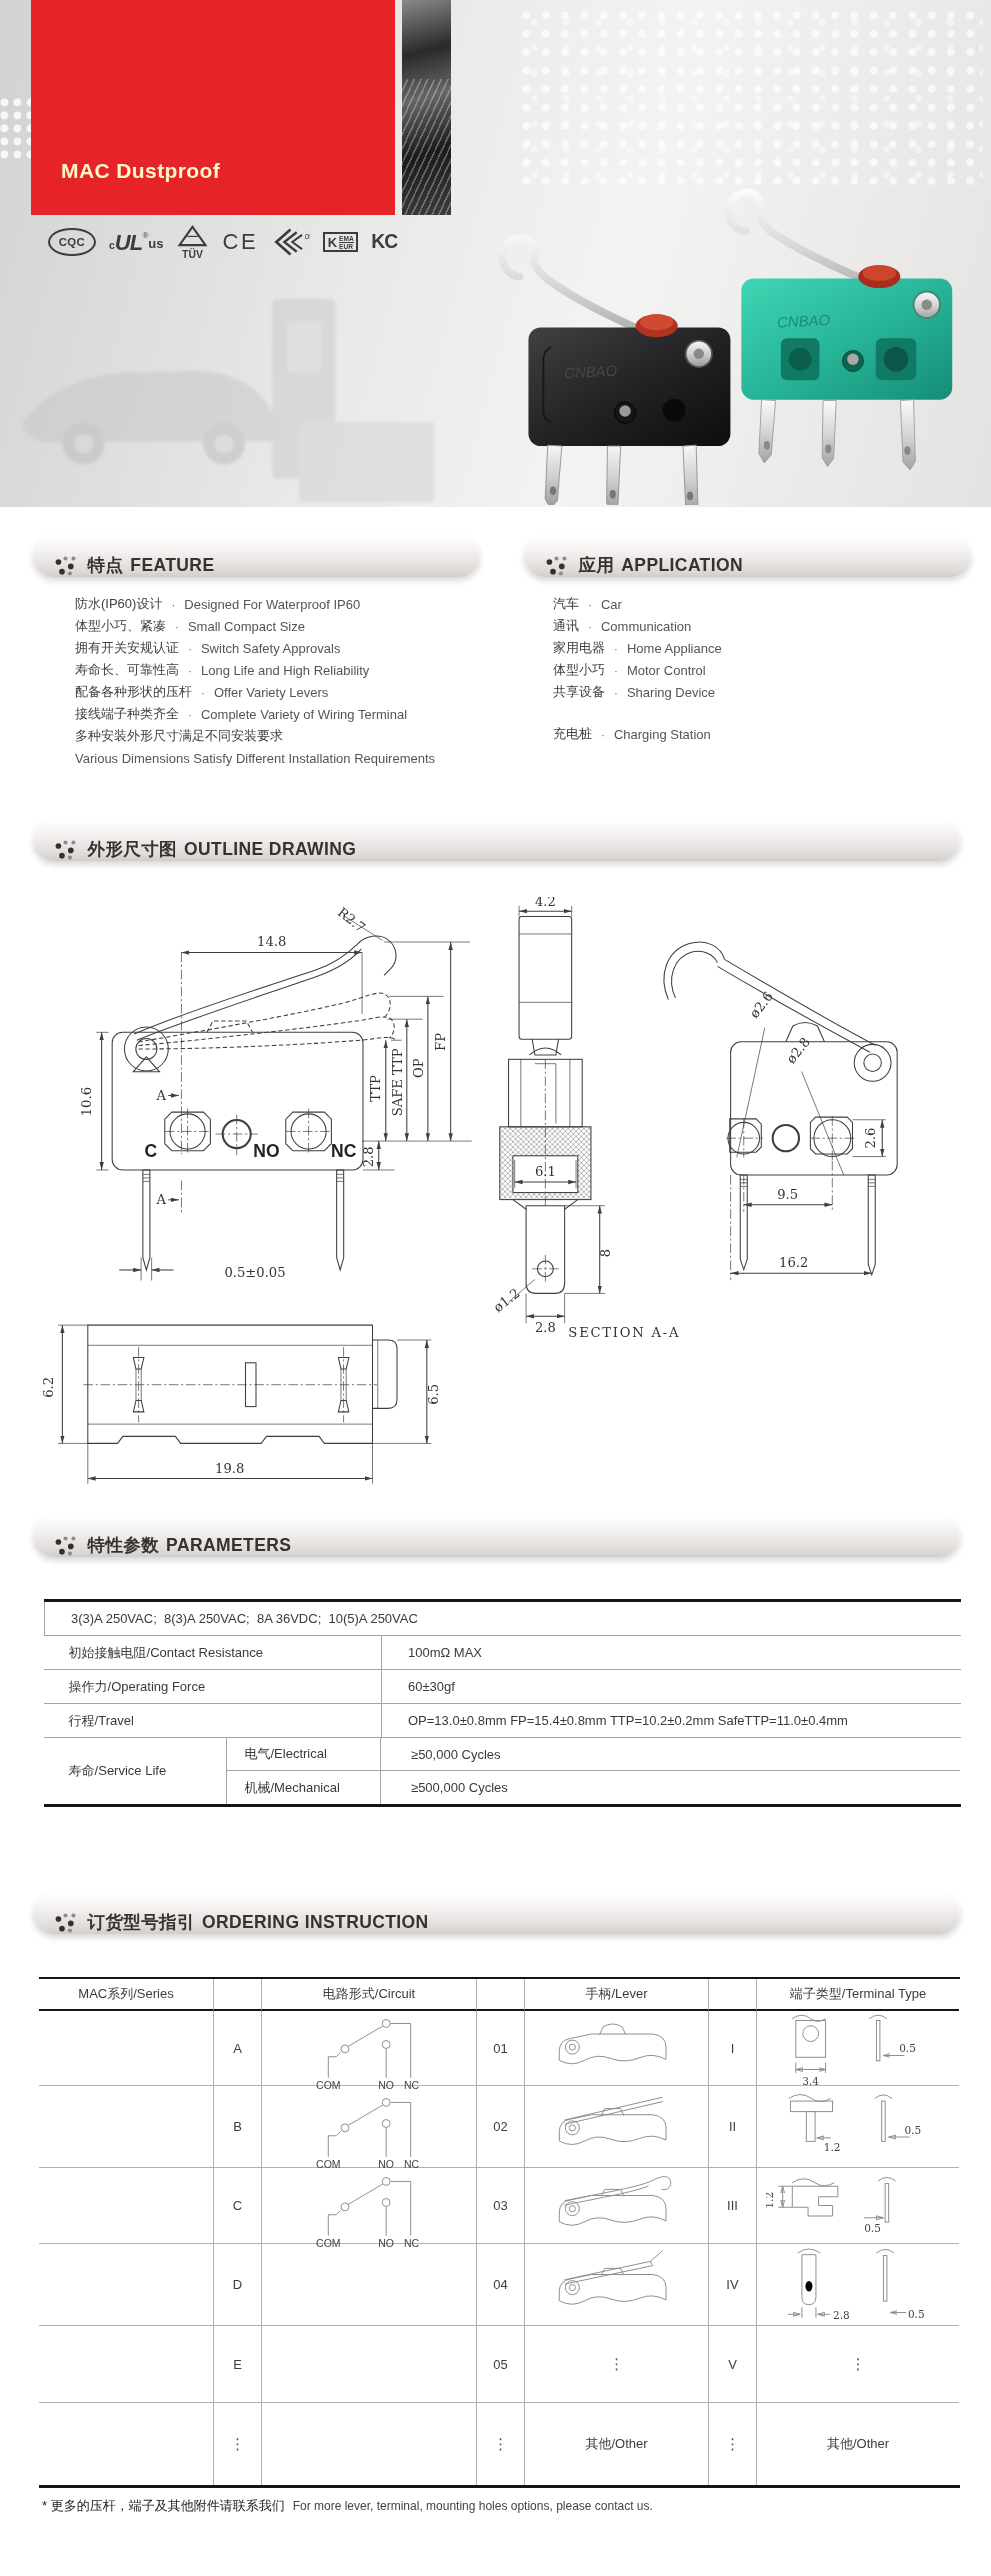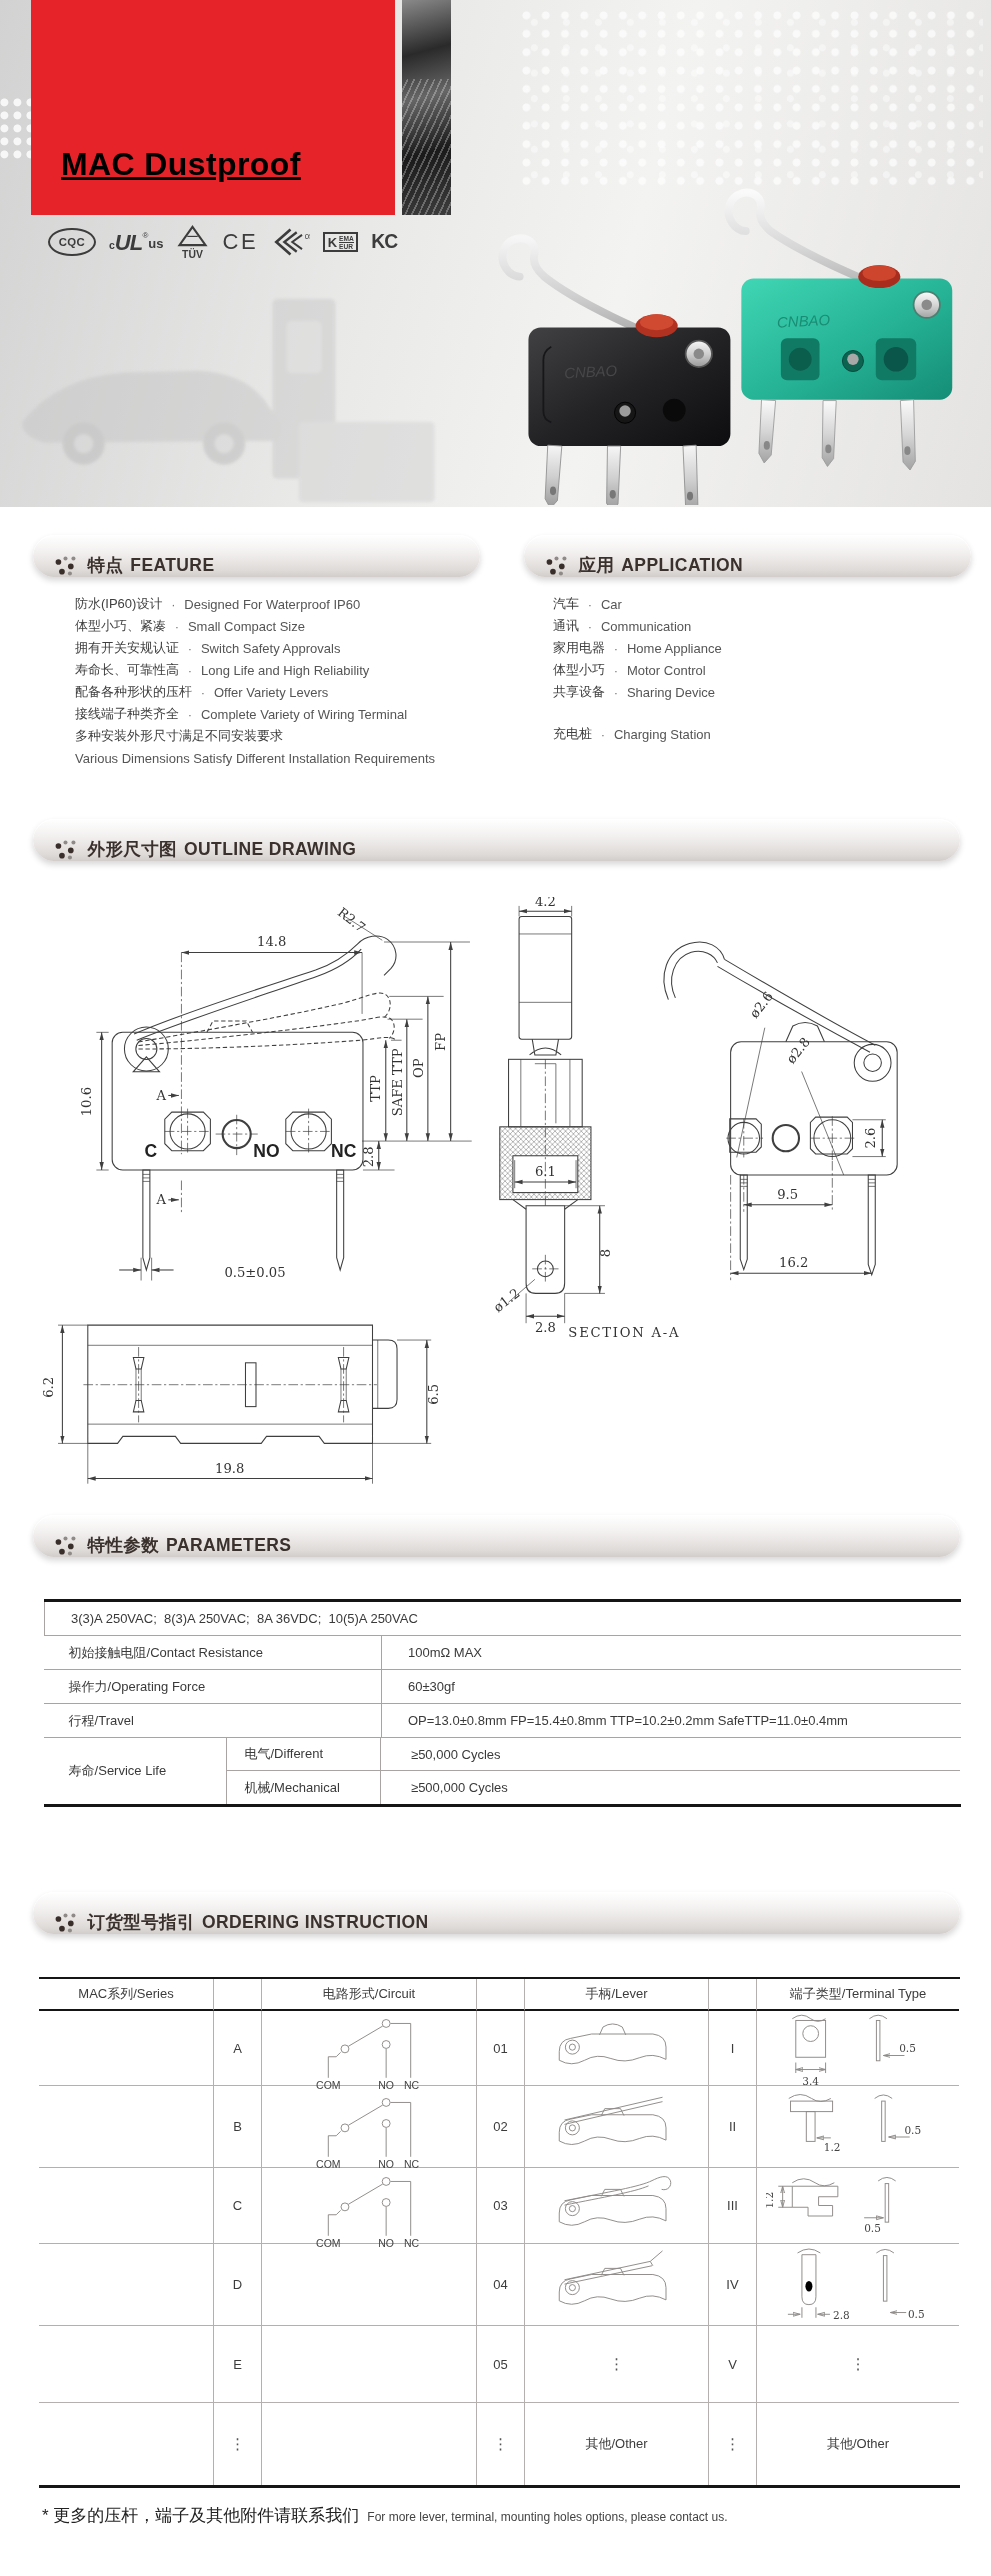--- a/index.html
+++ b/index.html
@@ -9,21 +9,21 @@
   .banner{position:absolute;left:0;top:0;width:991px;height:507px;
           background:linear-gradient(105deg,#d2d2d2 0%,#e9e9e8 38%,#f3f3f2 62%,#e4e3e2 100%);}
   .dotgrid{position:absolute;left:522px;top:10.5px;width:461px;height:180px;opacity:.8;
            background-image:radial-gradient(circle at 4.4px 4.4px,rgba(255,255,255,.85) 3.5px,rgba(255,255,255,0) 4.4px),
                             radial-gradient(circle at 12.3px 11.4px,rgba(255,255,255,.55) 3.1px,rgba(255,255,255,0) 4px);
            background-size:19.3px 18.4px,32px 25.4px;}
   .dotgrid-left{position:absolute;left:0;top:98px;width:33px;height:61px;opacity:.9;
            background-image:radial-gradient(circle at 4.4px 4.4px,rgba(255,255,255,.9) 3.5px,rgba(255,255,255,0) 4.4px);
            background-size:13px 13px;}
   .redbox{position:absolute;left:31px;top:0;width:364px;height:215px;background:#e52329;}
-  .banner-title{position:absolute;left:30px;bottom:32px;color:#000000;font-size:32px;font-weight:600;letter-spacing:0.4px;text-decoration:underline;}
+  .banner-title{position:absolute;left:30px;bottom:32px;color:#fef9c3;font-size:21px;font-weight:600;letter-spacing:0.4px;}
   .photostrip{position:absolute;left:402px;top:0;width:49px;height:215px;
       background:linear-gradient(165deg,#8a8a8a 0%,#2a2a2a 25%,#666 45%,#1a1a1a 70%,#3d3d3d 100%);}
   .photostrip:after{content:"";position:absolute;left:0;top:79px;width:49px;height:136px;
       background:repeating-linear-gradient(115deg,transparent 0 4.4px,rgba(255,255,255,.28) 4.4px 6.1px);}
   .certs{position:absolute;left:48px;top:219px;width:351px;height:46px;display:flex;align-items:center;gap:13px;color:#3c3c3c;}
   .cqc{width:44px;height:24.6px;border:2.2px solid #3c3c3c;border-radius:50%;display:flex;align-items:center;justify-content:center;
        font-size:11.4px;font-weight:bold;letter-spacing:0.4px;}
   .ulwrap{display:flex;align-items:flex-end;}
   .ul-c{font-size:10.5px;font-weight:bold;margin-bottom:1.8px;}
   .ul{font-size:22px;font-weight:800;font-style:italic;letter-spacing:-0.9px;line-height:19.3px;}
@@ -80,21 +80,21 @@
       border-right:0.9px solid #b5b0ad;border-bottom:0.9px solid #b5b0ad;}
   .ot>div:nth-child(7n){border-right:none;}
   .ot .oh{border-bottom:2.2px solid #151515;}
   .ot .olast{border-bottom:none;}
   .dots3{font-size:15px;color:#555;}
   .mini text{font-family:"Liberation Sans",sans-serif;font-size:12px;fill:#444;}
   .mini .dim{font-family:"DejaVu Serif",serif;font-size:12px;}
   .mini path,.mini rect,.mini circle,.mini line{stroke:#8e8a88;fill:none;stroke-width:1.1px;}
   
   .footer{position:absolute;left:42px;top:2497px;display:flex;align-items:baseline;}
-  .footer .cn{font-size:17px;color:#222;margin-top:7px;}
+  .footer .cn{font-size:13px;color:#222;}
   .footer .en{font-size:12px;color:#444;margin-left:8px;}
 </style>
 </head>
 <body>
 
 <div class="page">
 
   <div class="banner">
     <div class="dotgrid"></div>
     <div class="dotgrid-left"></div>
@@ -506,21 +506,21 @@
     <div class="pr">
         <div class="pl">操作力/Operating Force</div>
         <div class="pv">60±30gf</div>
       </div>
     <div class="pr">
         <div class="pl">行程/Travel</div>
         <div class="pv">OP=13.0±0.8mm FP=15.4±0.8mm TTP=10.2±0.2mm SafeTTP=11.0±0.4mm</div>
       </div>
     <div class="life">
       <div class="ll">寿命/Service Life</div>
-      <div class="ls bline">电气/Different</div>
+      <div class="ls bline">电气/Electrical</div>
       <div class="lv bline">≥50,000 Cycles</div>
       <div class="ls">机械/Mechanical</div>
       <div class="lv">≥500,000 Cycles</div>
     </div>
   </div>
 
   <div class="pill" style="left:33px;top:1892px;width:927px;">
     <svg width="23" height="23" viewBox="0 0 26 26">
       <circle cx="5" cy="9" r="3.2" fill="#3a2e2a"></circle>
         <circle cx="9" cy="20" r="3.2" fill="#3a2e2a"></circle>

